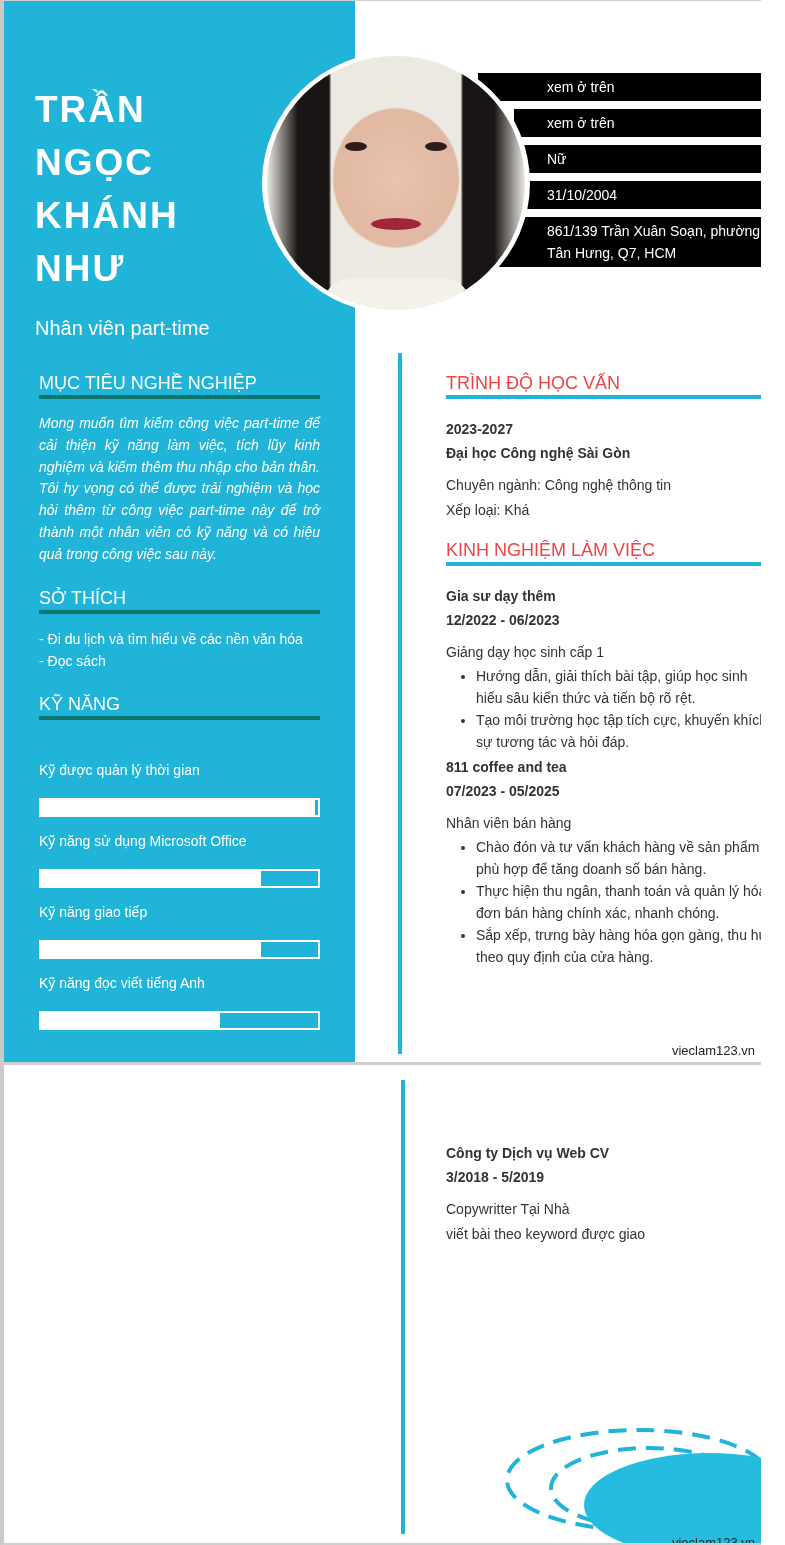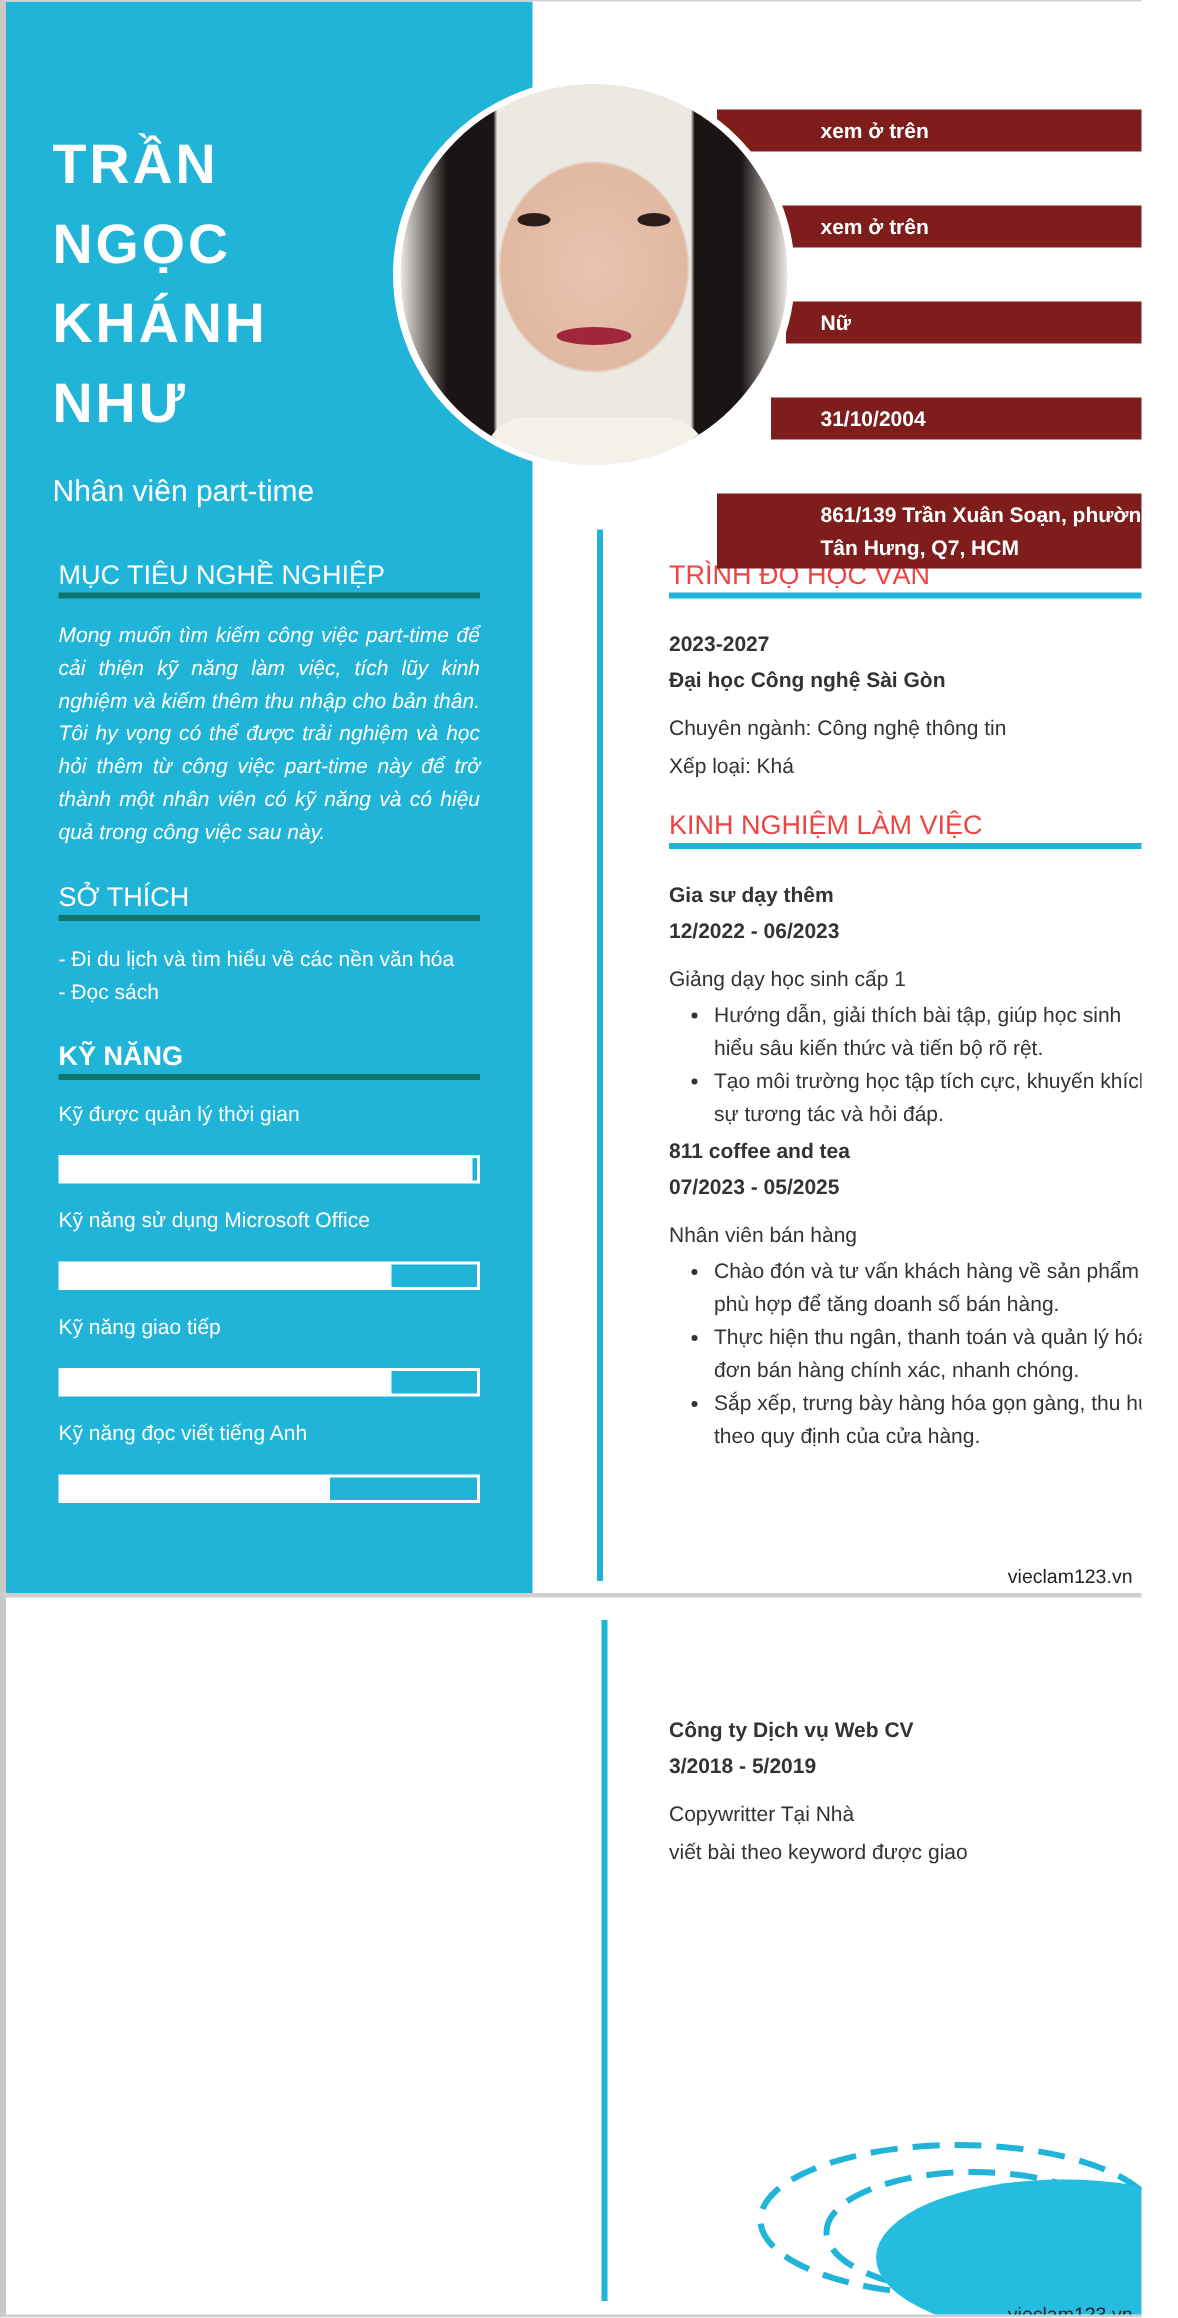--- a/index.html
+++ b/index.html
@@ -19,32 +19,32 @@
   .photo-ring { position: absolute; left: 258px; top: 51px; width: 268px; height: 262px; border-radius: 50%; background: #fff; z-index: 3; }
   .photo { position: absolute; left: 5px; top: 4px; width: 258px; height: 254px; border-radius: 50%; overflow: hidden;
     background: radial-gradient(ellipse 40% 45% at 50% 48%, #e8c3ae 0%, #e1b8a2 60%, transparent 62%),
                 linear-gradient(90deg, #ece9e3 0%, #1a1414 12%, #1a1414 24%, transparent 25%, transparent 75%, #1a1414 76%, #1a1414 88%, #ece9e3 100%),
                 #ece9e3; }
   .photo .eye { position: absolute; width: 22px; height: 9px; background: #2b1e1a; border-radius: 50%; top: 86px; }
   .photo .mouth { position: absolute; left: 104px; top: 162px; width: 50px; height: 12px; background: #a1263b; border-radius: 50%; }
   .photo .shirt { position: absolute; left: 55px; top: 222px; width: 150px; height: 40px; background: #f4f1ea; border-radius: 30px 30px 0 0; }
 
   .contacts { position: absolute; left: 466px; top: 72px; width: 316px; z-index: 2; }
-  .pill { position: relative; background: #7f1d1d; color: #fff; font-size: 14px; border-radius: 0 14px 14px 0; padding: 3px 10px 3px 69px; margin-bottom: 36px; line-height: 22px; min-height: 24px; font-weight: bold; }
+  .pill { position: relative; background: #000000; color: #fff; font-size: 14px; border-radius: 0 14px 14px 0; padding: 3px 10px 3px 69px; margin-bottom: 8px; line-height: 22px; min-height: 24px; }
   .pill:nth-child(1) { margin-left: 8px; }
   .pill:nth-child(2) { margin-left: 44px; padding-left: 33px; }
   .pill:nth-child(3) { margin-left: 54px; padding-left: 23px; }
   .pill:nth-child(4) { margin-left: 44px; padding-left: 33px; }
   .pill:nth-child(5) { margin-left: 8px; padding-left: 69px; border-radius: 0 20px 20px 0; }
 
   .left-col { position: absolute; left: 35px; top: 372px; width: 281px; color: #fff; }
   .sec-title-l { font-size: 18px; text-transform: uppercase; padding-bottom: 1px; border-bottom: 4px solid #0f766e; margin-bottom: 14px; }
   .objective { font-style: italic; font-size: 14px; line-height: 21.8px; text-align: justify; margin-bottom: 22px; }
   .hobbies { font-size: 14px; line-height: 22px; margin-bottom: 22px; }
-  .skills-title { margin-bottom: 14px; font-weight: bold; }
+  .skills-title { margin-bottom: 42px; }
   .skill { margin-bottom: 16px; }
   .skill-label { font-size: 14px; margin-bottom: 20px; }
   .skill-bar { height: 19px; background: #fff; padding: 2px; display: flex; justify-content: flex-end; }
   .skill-bar .rest { background: #20b4d9; height: 100%; }
 
   .vline { position: absolute; width: 4px; background: #20b4d9; }
   .vline.p1 { left: 394px; top: 352px; height: 701px; }
   .vline.p2 { left: 397px; top: 15px; height: 454px; }
 
   .right-col { position: absolute; left: 442px; top: 372px; width: 330px; font-size: 14px; color: #333; }

